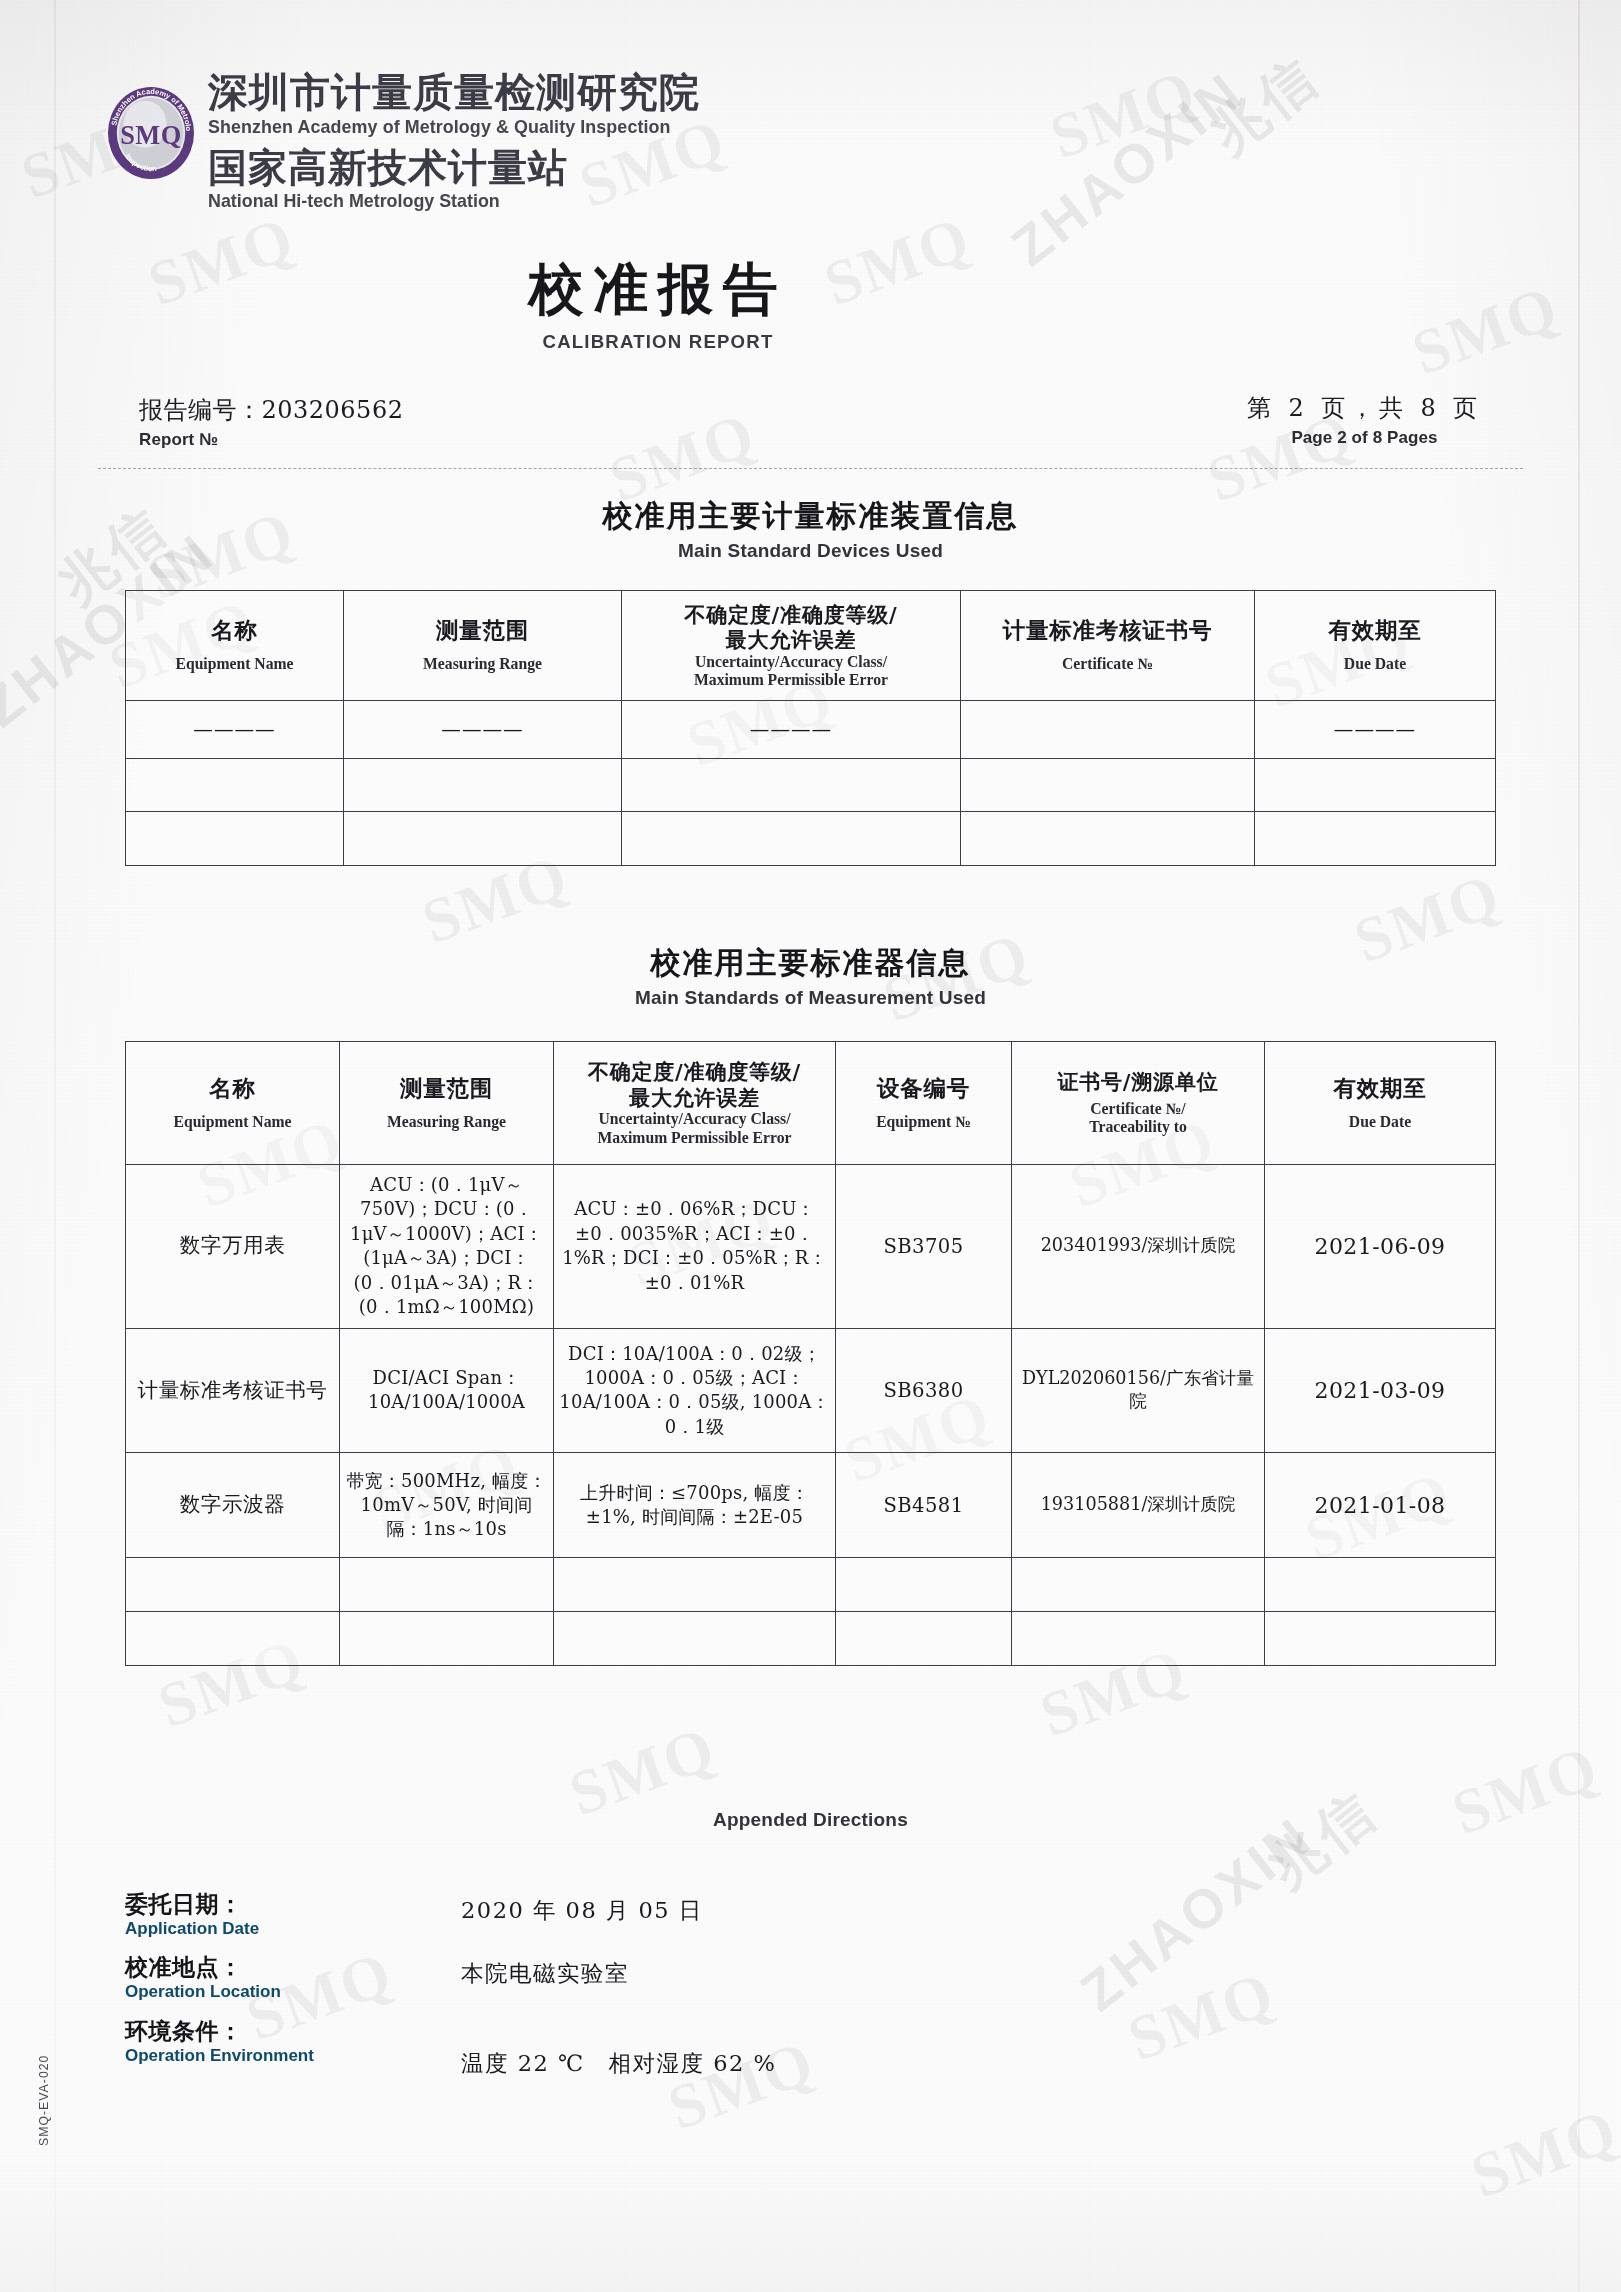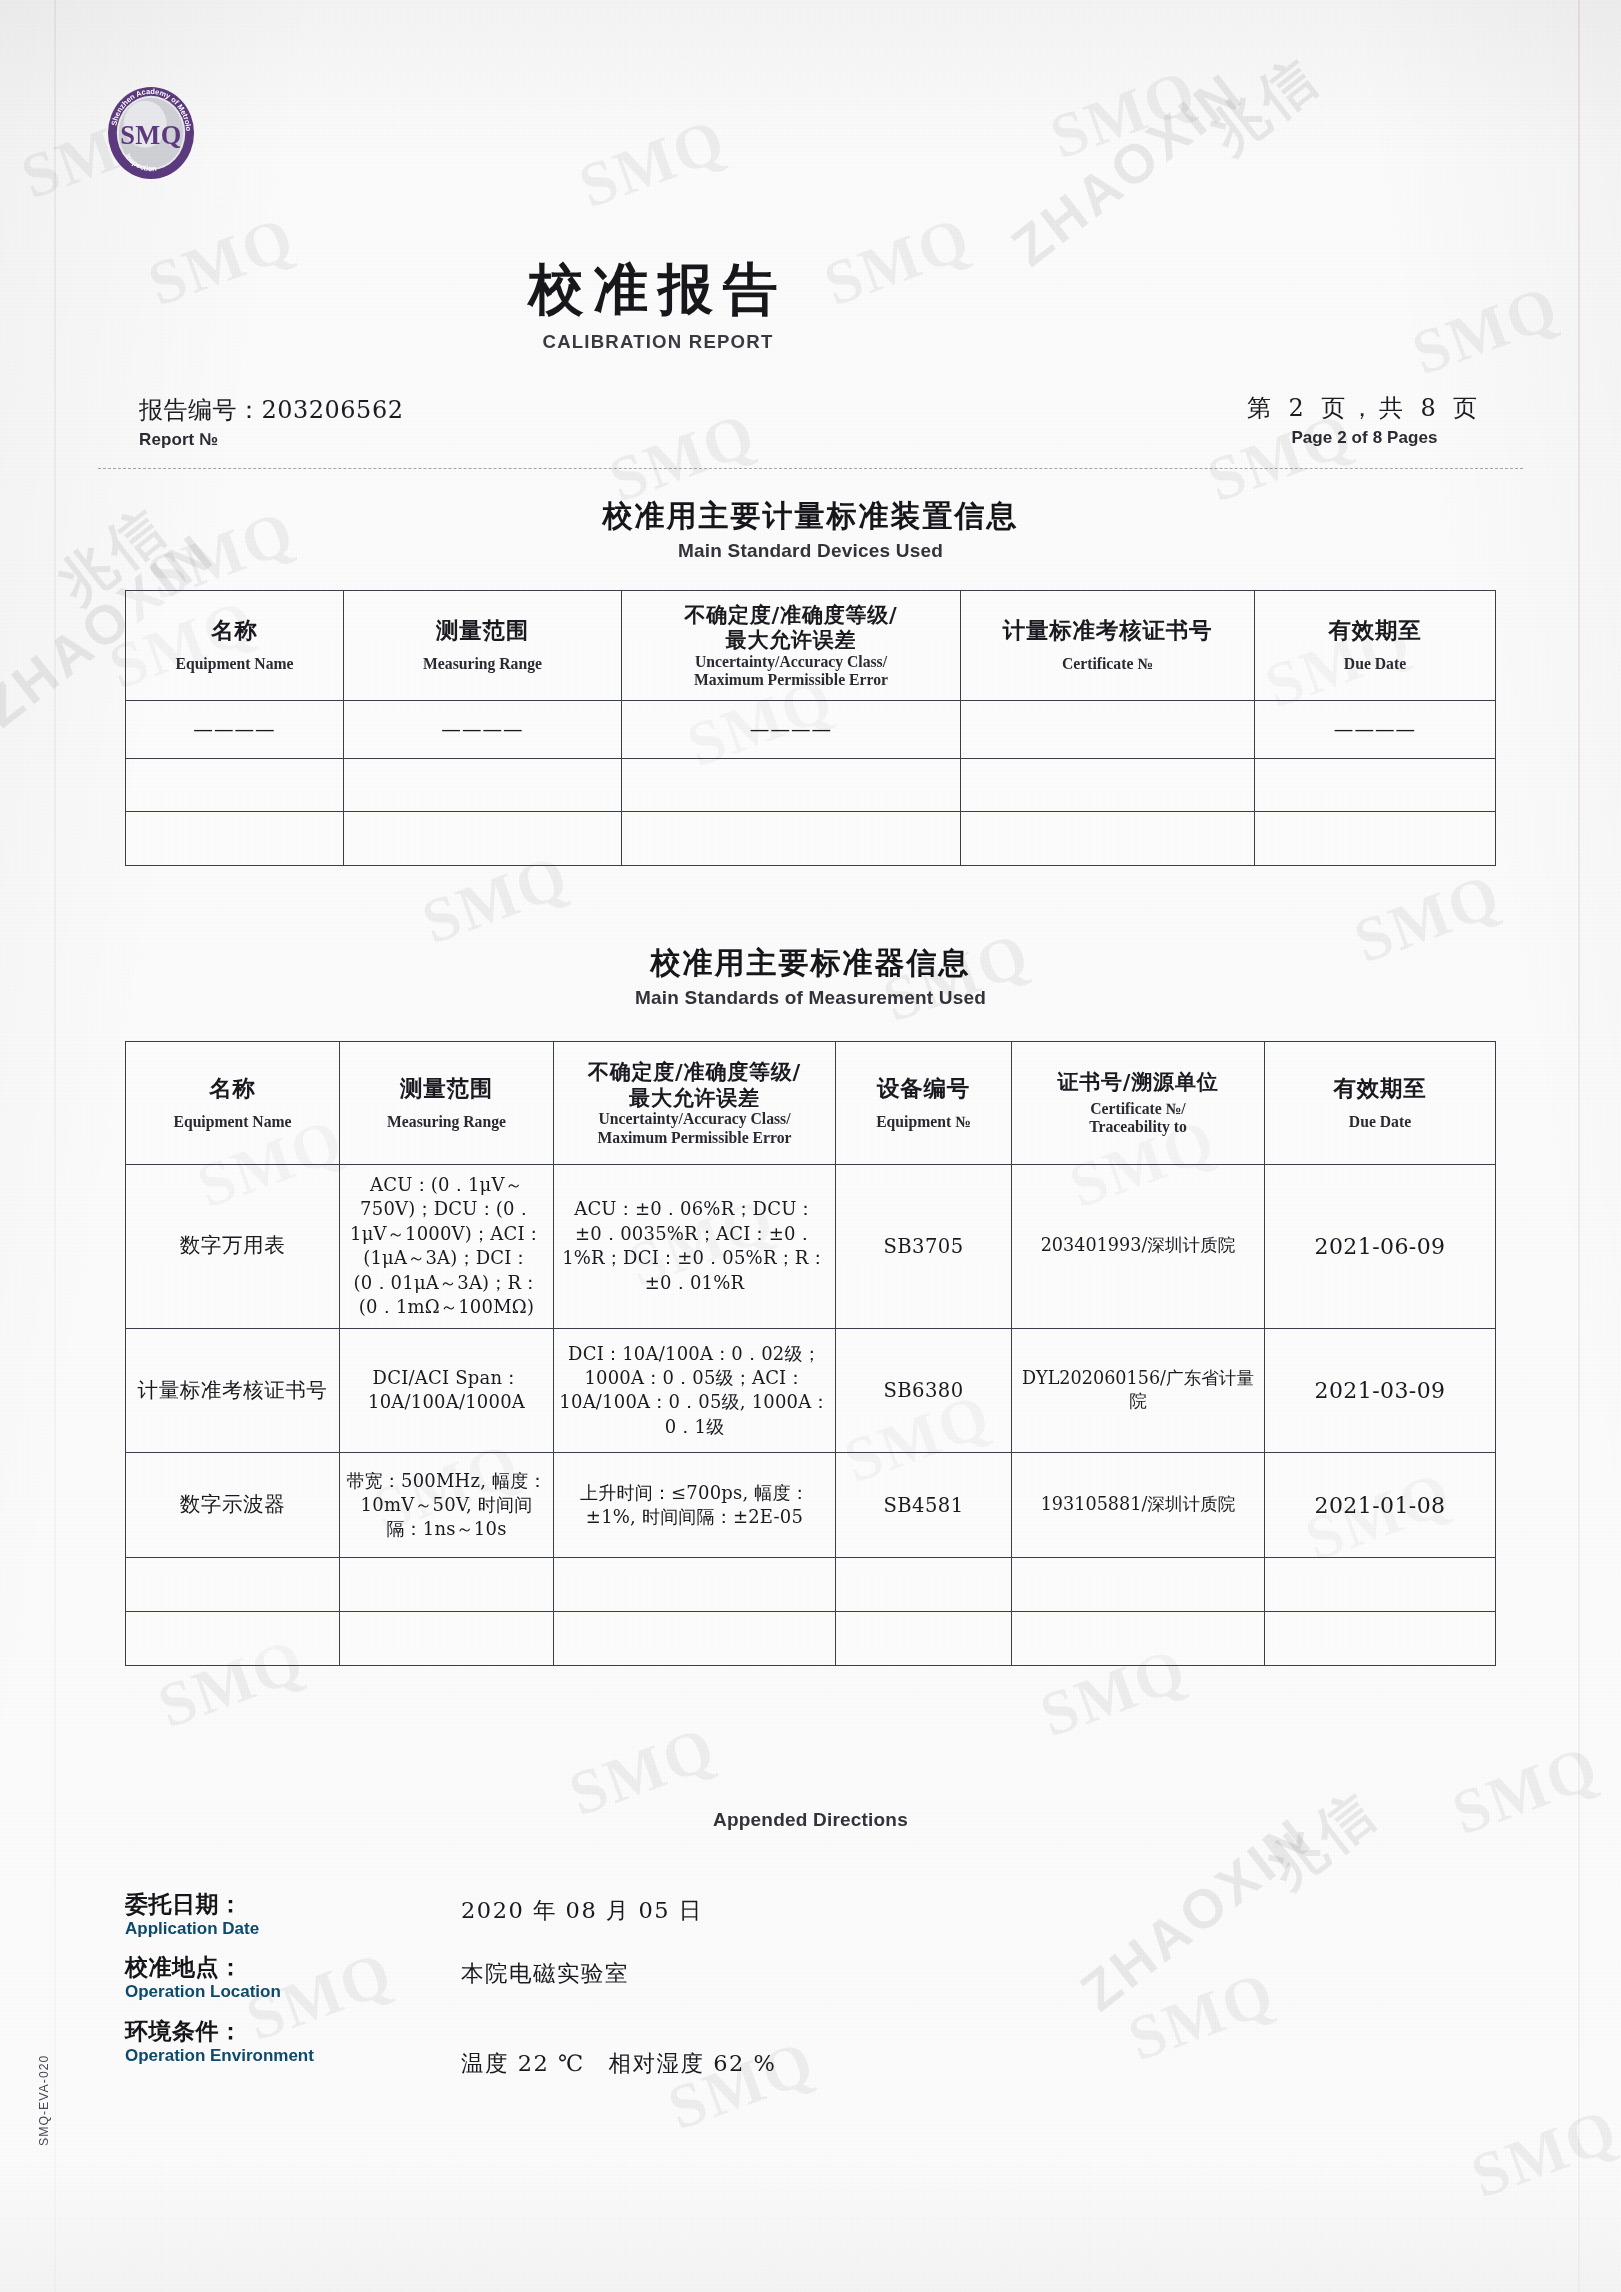--- a/index.html
+++ b/index.html
@@ -258,20 +258,26 @@
         <path id="ringTop" d="M 10,49 A 36,40 0 0 1 82,49" fill="none"></path>
         <path id="ringBot" d="M 14,52 A 32,36 0 0 0 78,52" fill="none"></path>
         <text font-family="Liberation Sans, sans-serif" font-size="7.6" font-weight="700" fill="#ffffff">
           <textPath href="#ringTop" startOffset="6%">Shenzhen Academy of Metrology &amp; Quality</textPath>
         </text>
         <text font-family="Liberation Sans, sans-serif" font-size="7.6" font-weight="700" fill="#ffffff">
           <textPath href="#ringBot" startOffset="20%">Inspection</textPath>
         </text>
       </svg>
     </div>
+    <div class="org-block">
+      <div class="org-cn">深圳市计量质量检测研究院</div>
+      <div class="org-en">Shenzhen Academy of Metrology &amp; Quality Inspection</div>
+      <div class="org-cn2">国家高新技术计量站</div>
+      <div class="org-en2">National Hi-tech Metrology Station</div>
+    </div>
   </div>
 
   <div class="doc-title">
     <div class="cn">校准报告</div>
     <div class="en">CALIBRATION REPORT</div>
   </div>
 
   <div class="meta-left">
     <div class="meta-cn">报告编号：203206562</div>
     <div class="meta-en">Report №</div>

